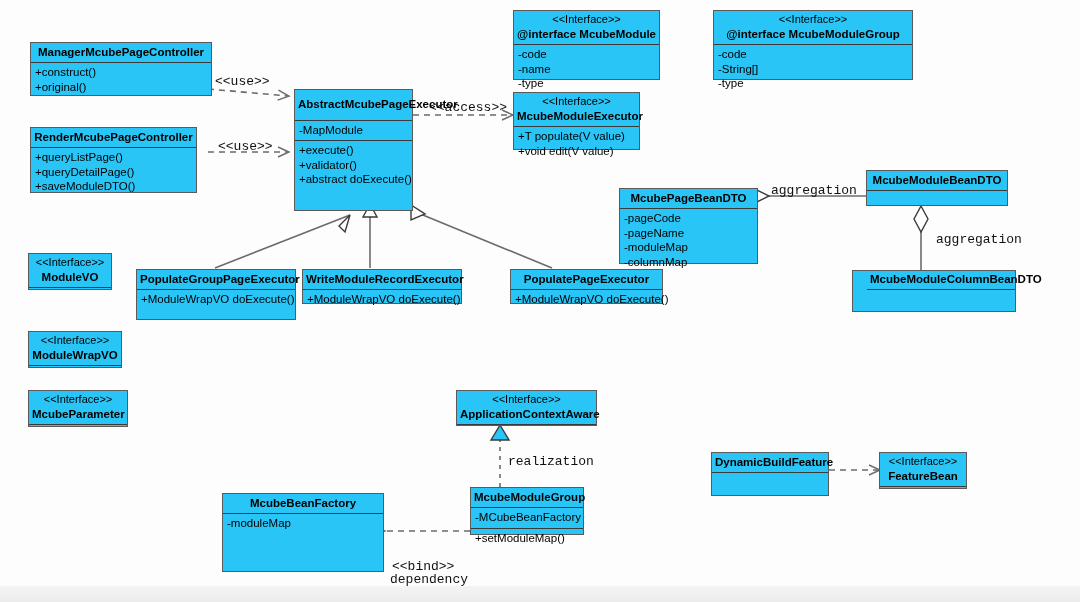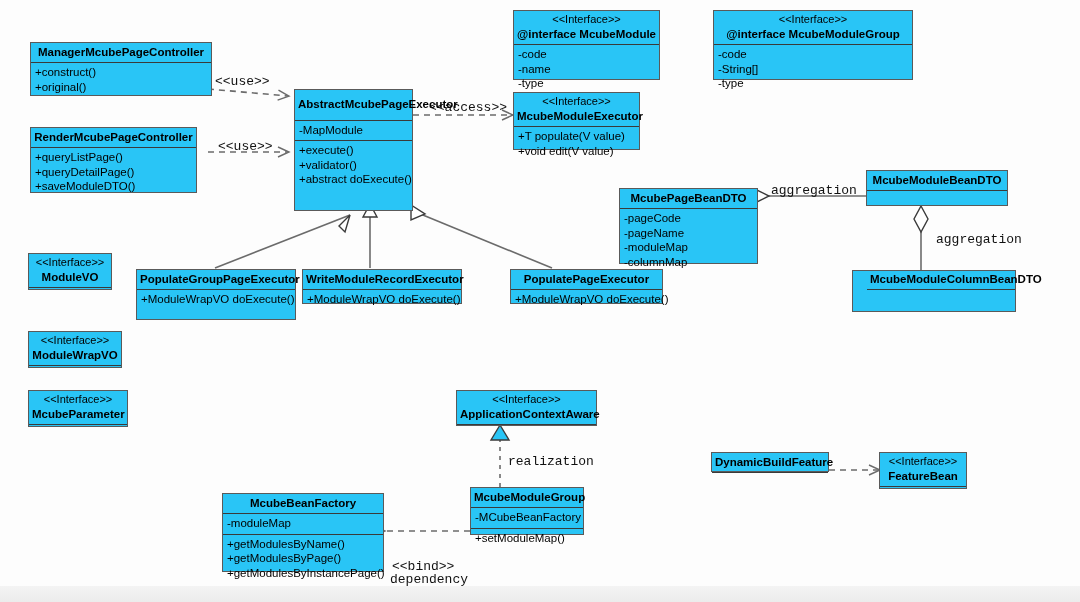--- a/index.html
+++ b/index.html
@@ -278,28 +278,23 @@
   </div>
 </div>
 
 <div class="cls flexcol" style="left:222px;top:493px;width:162px;height:79px;">
   <div class="hdr">
     <span>McubeBeanFactory</span>
   </div>
   <div class="sec">
     <div class="row">-moduleMap</div>
   </div>
-  <div class="sec fill">
-    <div class="row">+getModulesByName()</div>
-    <div class="row">+getModulesByPage()</div>
-    <div class="row">+getModulesByInstancePage()</div>
-  </div>
-</div>
-
-<div class="cls flexcol" style="left:711px;top:452px;width:118px;height:20px;">
+</div>
+
+<div class="cls flexcol" style="left:711px;top:452px;width:118px;height:44px;">
   <div class="hdr">
     <span>DynamicBuildFeature</span>
   </div>
   <div class="sec fill empty"></div>
 </div>
 
 <div class="cls flexcol" style="left:879px;top:452px;width:88px;height:37px;">
   <div class="hdr">
     <span class="stereo">&lt;&lt;Interface&gt;&gt;</span>
     <span>FeatureBean</span>

